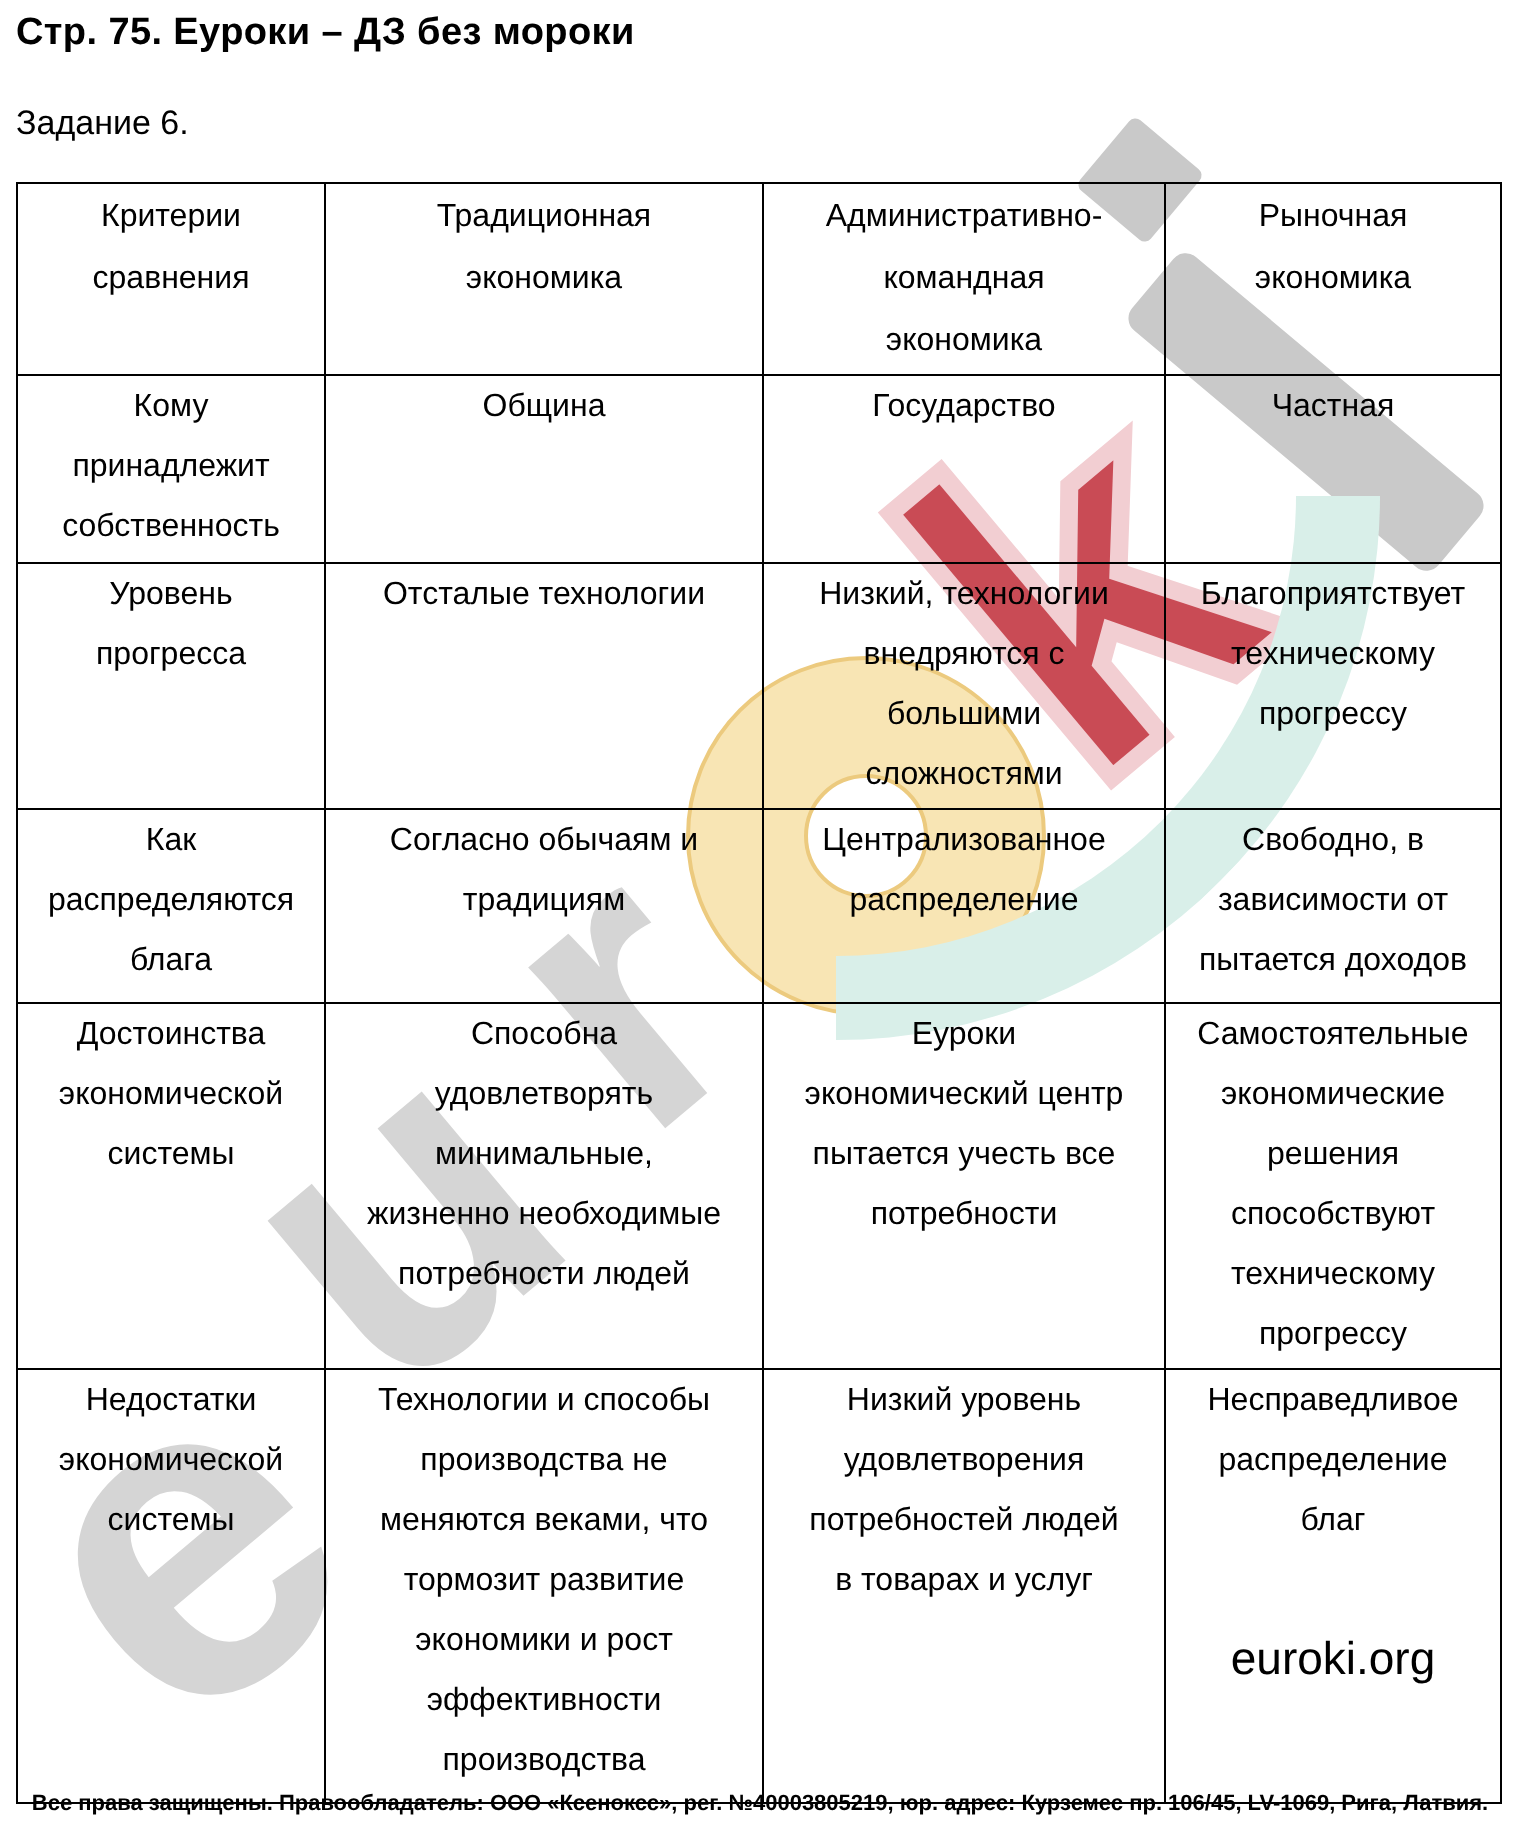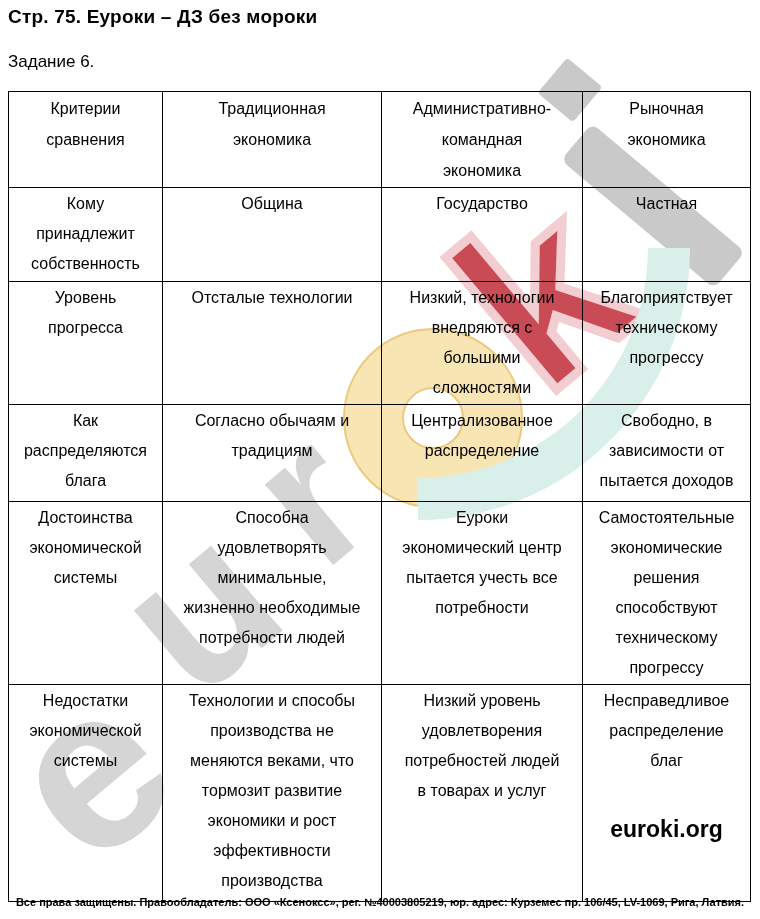--- a/index.html
+++ b/index.html
@@ -65,21 +65,21 @@
     white-space:pre-line; overflow:hidden;
   }
   .cmp th { font-weight:normal; line-height:31px; }
   .cmp thead tr   { height:96px; }
   .cmp tbody tr.r1 { height:94px; }
   .cmp tbody tr.r2 { height:118px;margin-top:16px; }
   .cmp tbody tr.r3 { height:97px;margin-top:24px; }
   .cmp tbody tr.r4 { height:180px; }
   .cmp tbody tr.r5 { height:217px; }
   .brand {
-    display:block; margin-top:40px; font-weight:bold; font-size:23px;
+    display:block; margin-top:40px; font-weight:normal; font-size:23px;
     line-height:26px; white-space:nowrap; color:#000;
   }
   .footer {
     position:absolute; left:0; top:896px; width:760px; text-align:center;
     font-size:11px; font-weight:bold; letter-spacing:0;
   }
 </style>
 </head>
 <body>
 

